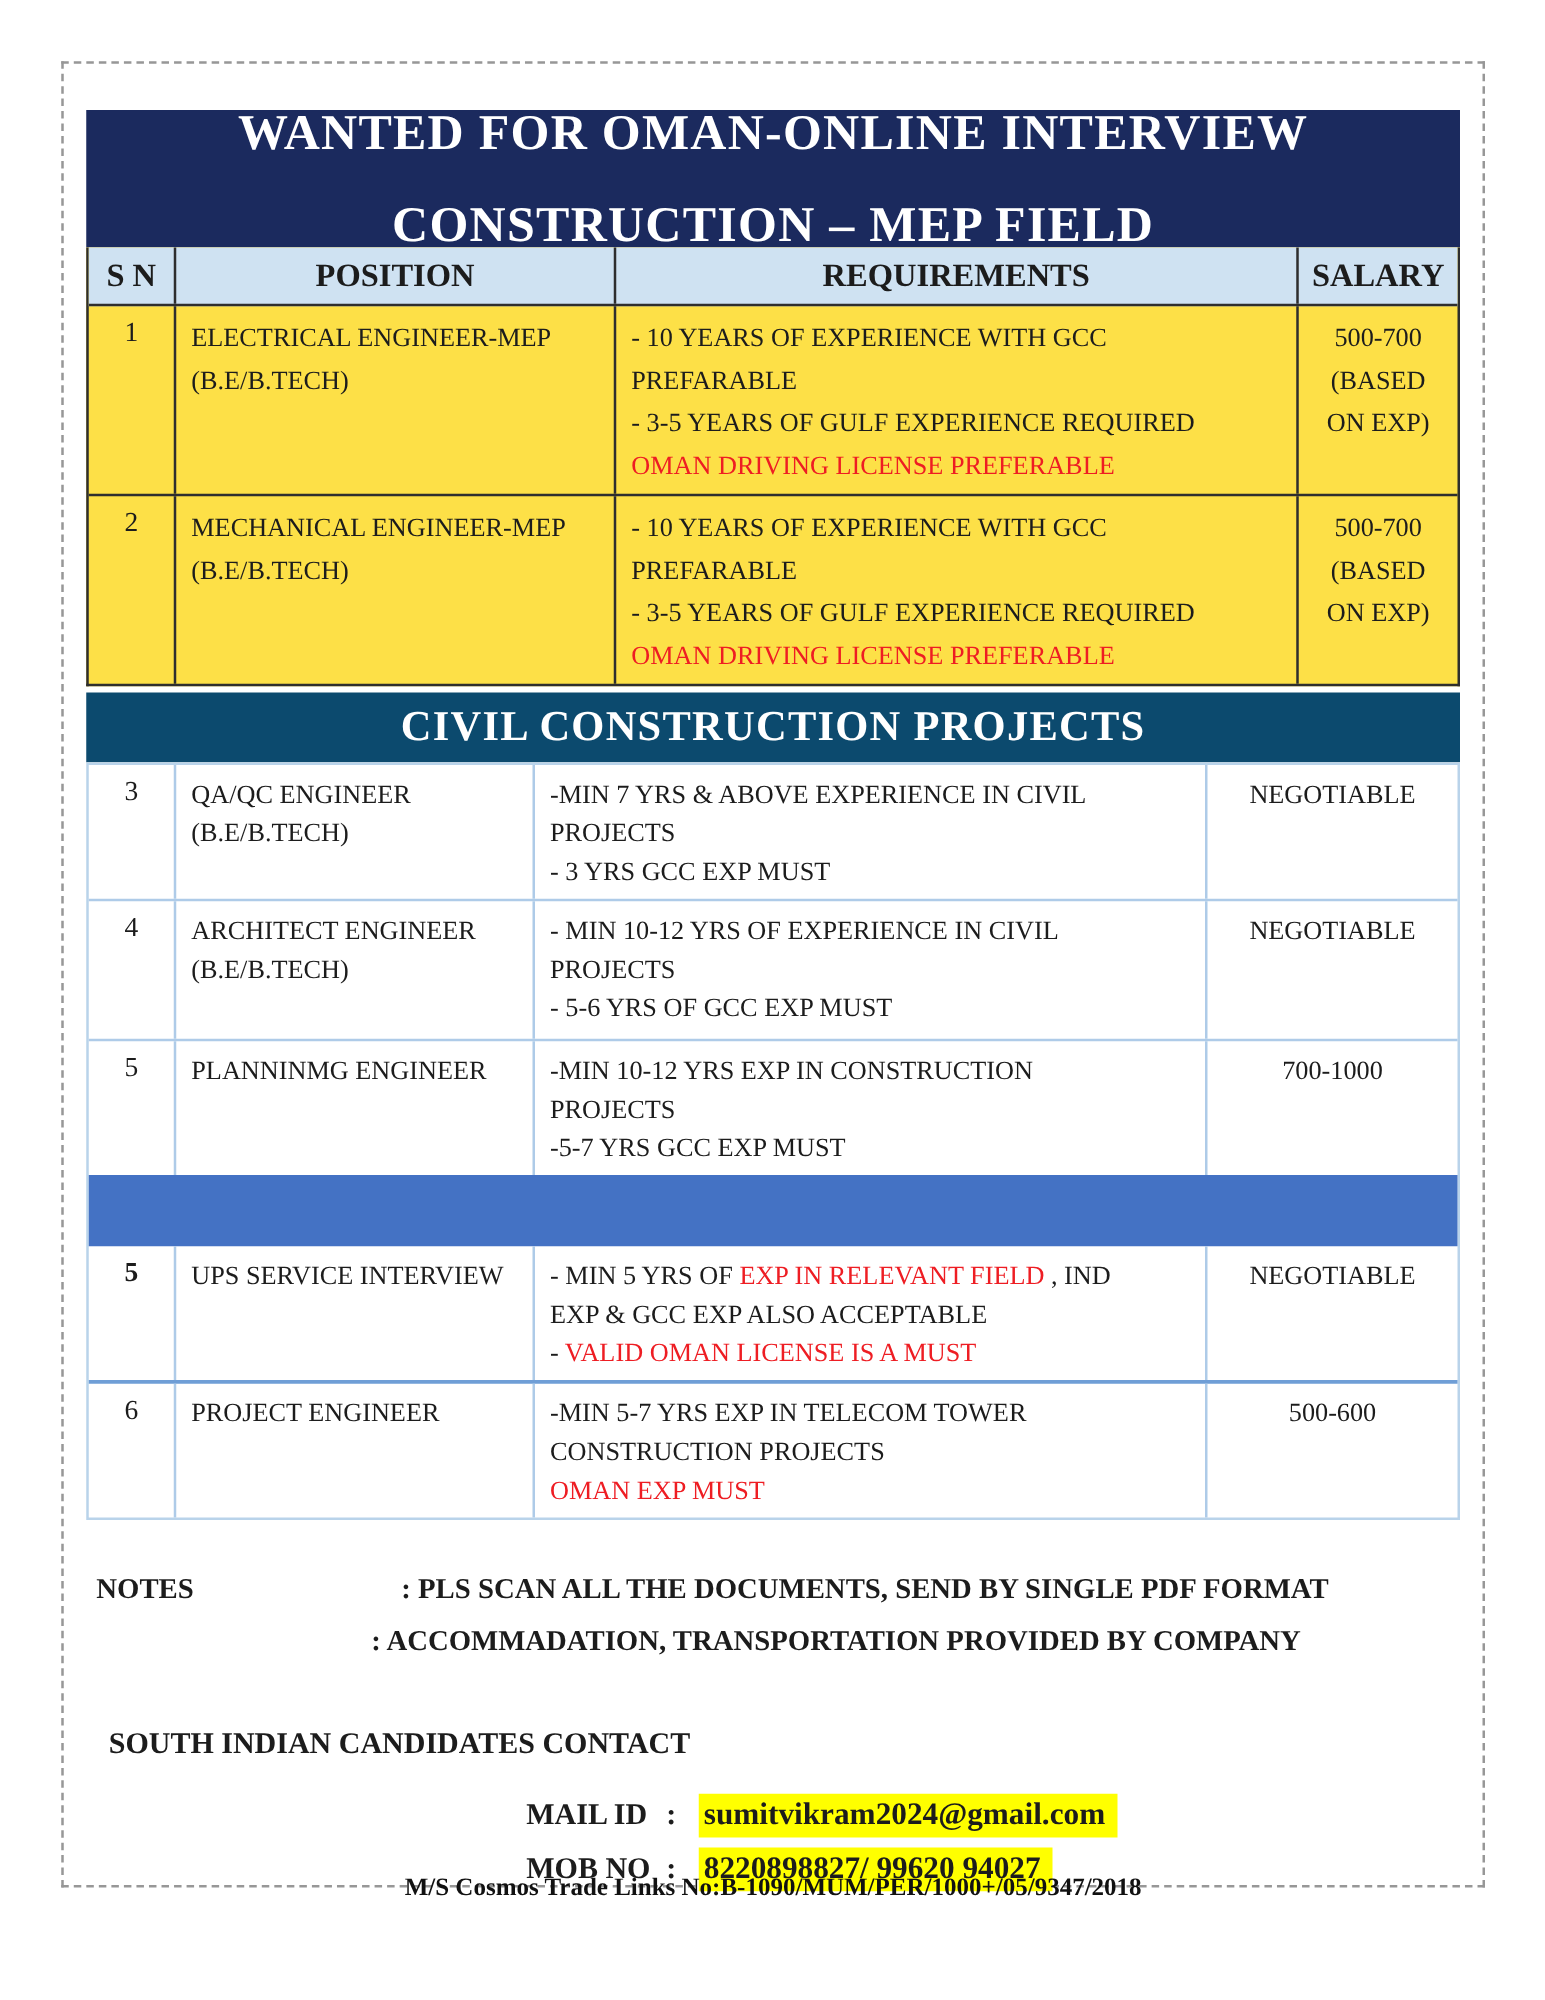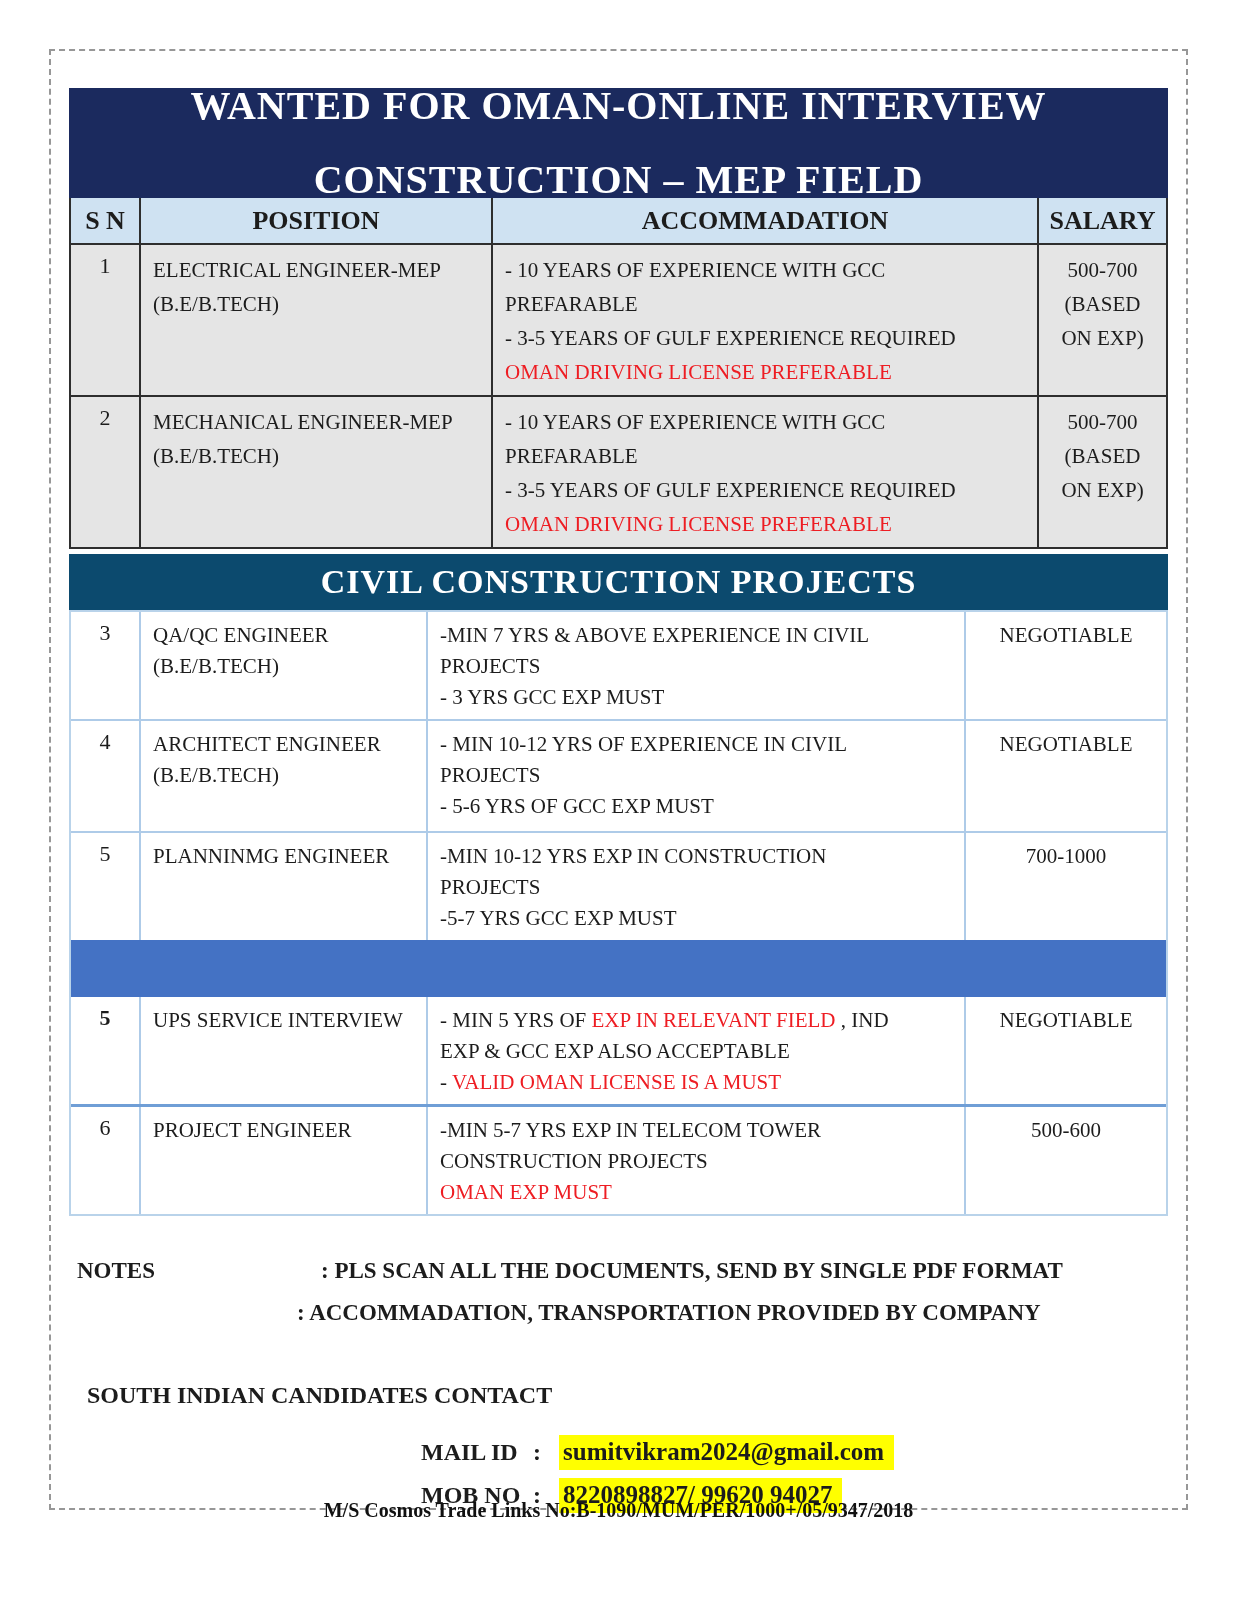--- a/index.html
+++ b/index.html
@@ -27,21 +27,21 @@
     align-items: center; justify-content: center;
     text-align: center;
     gap: 24px;
   }
   .title-banner .tl { font-size: 40px; font-weight: bold; line-height: 50px; letter-spacing: 1px; }
   
   .t1 {
     margin: 0 18px;
     border: 2px solid #2e2e2e;
     border-top: none;
-    background: #e5e5e5;
+    background: #fde047;
   }
   .hrow, .trow { display: grid; }
   .t1 .hrow, .t1 .trow { grid-template-columns: 68px 352px 546px 1fr; }
   .hrow {
     background: #cfe2f2;
     border-bottom: 2px solid #2e2e2e;
   }
   .hcell {
     font-weight: bold; font-size: 26px;
     text-align: center;
@@ -125,21 +125,21 @@
 
   <div class="title-banner">
     <div class="tl">WANTED FOR OMAN-ONLINE INTERVIEW</div>
     <div class="tl">CONSTRUCTION – MEP FIELD</div>
   </div>
 
   <div class="t1">
     <div class="hrow">
       <div class="hcell">S N</div>
       <div class="hcell">POSITION</div>
-      <div class="hcell">ACCOMMADATION</div>
+      <div class="hcell">REQUIREMENTS</div>
       <div class="hcell">SALARY</div>
     </div>
     <div>
         <div class="trow">
           <div class="cell sn">1</div>
           <div class="cell pos">
             <div class="ln"><span>ELECTRICAL ENGINEER-MEP</span></div>
             <div class="ln"><span>(B.E/B.TECH)</span></div>
           </div>
           <div class="cell req">

